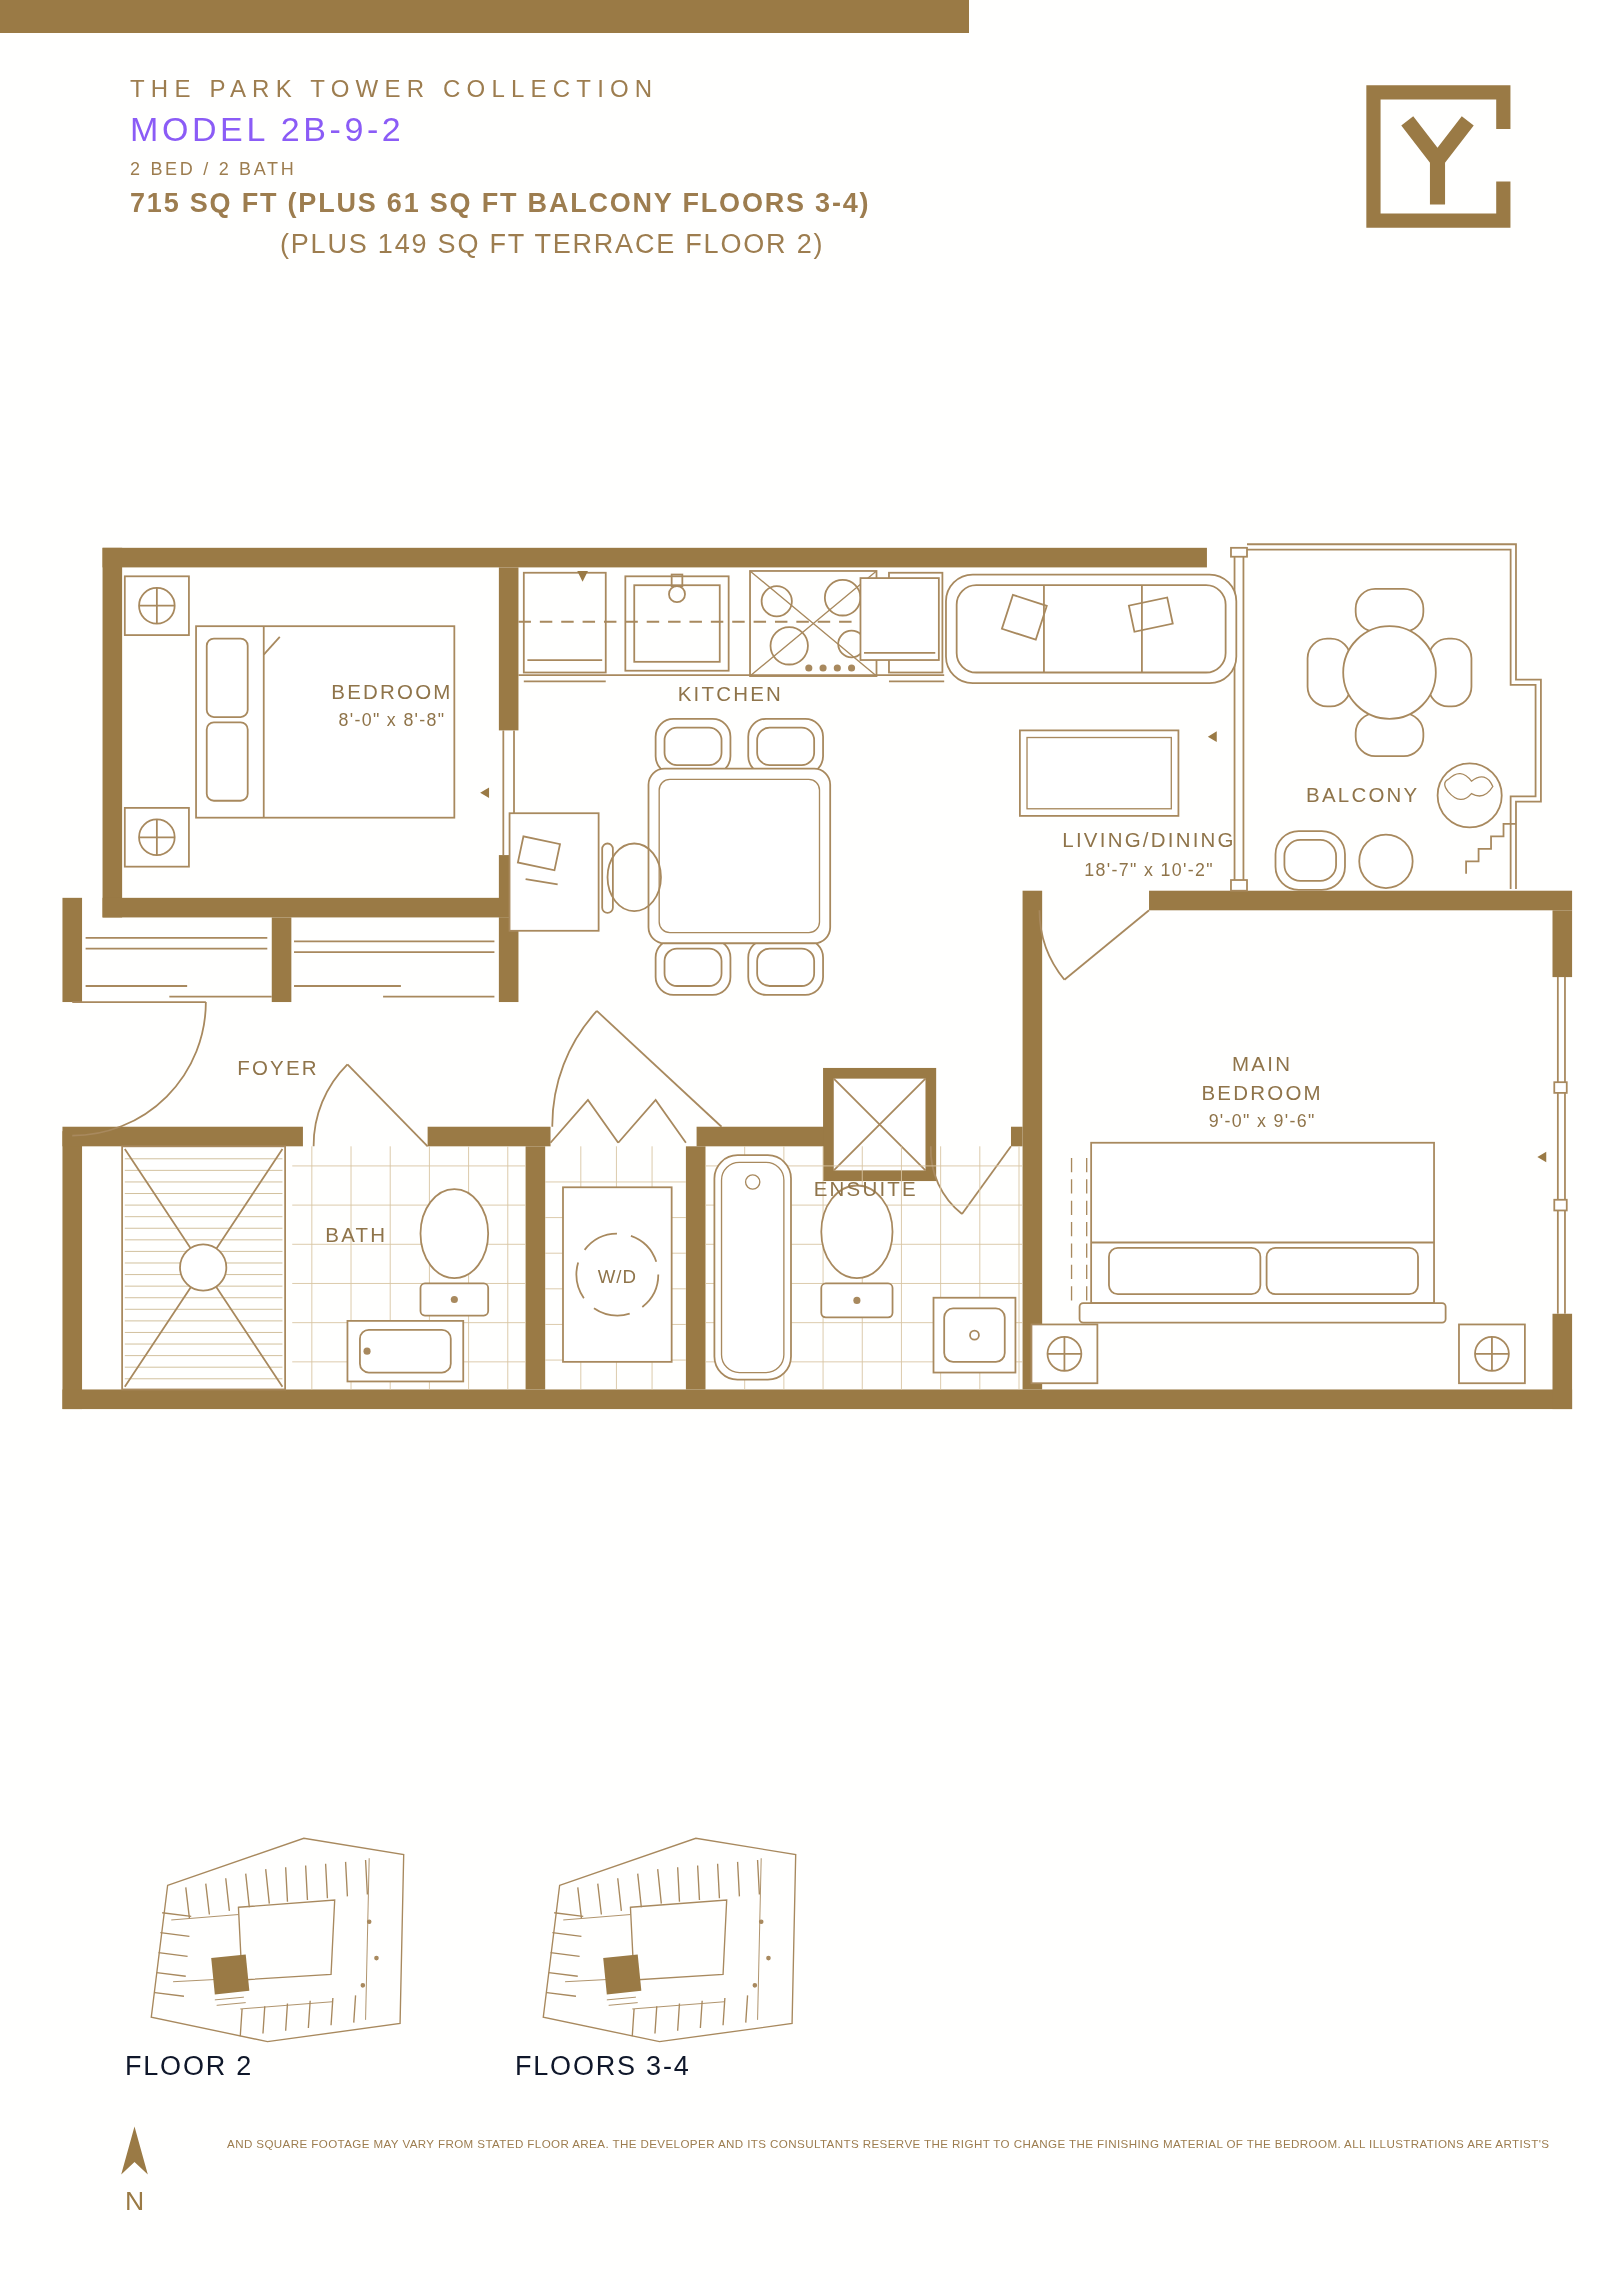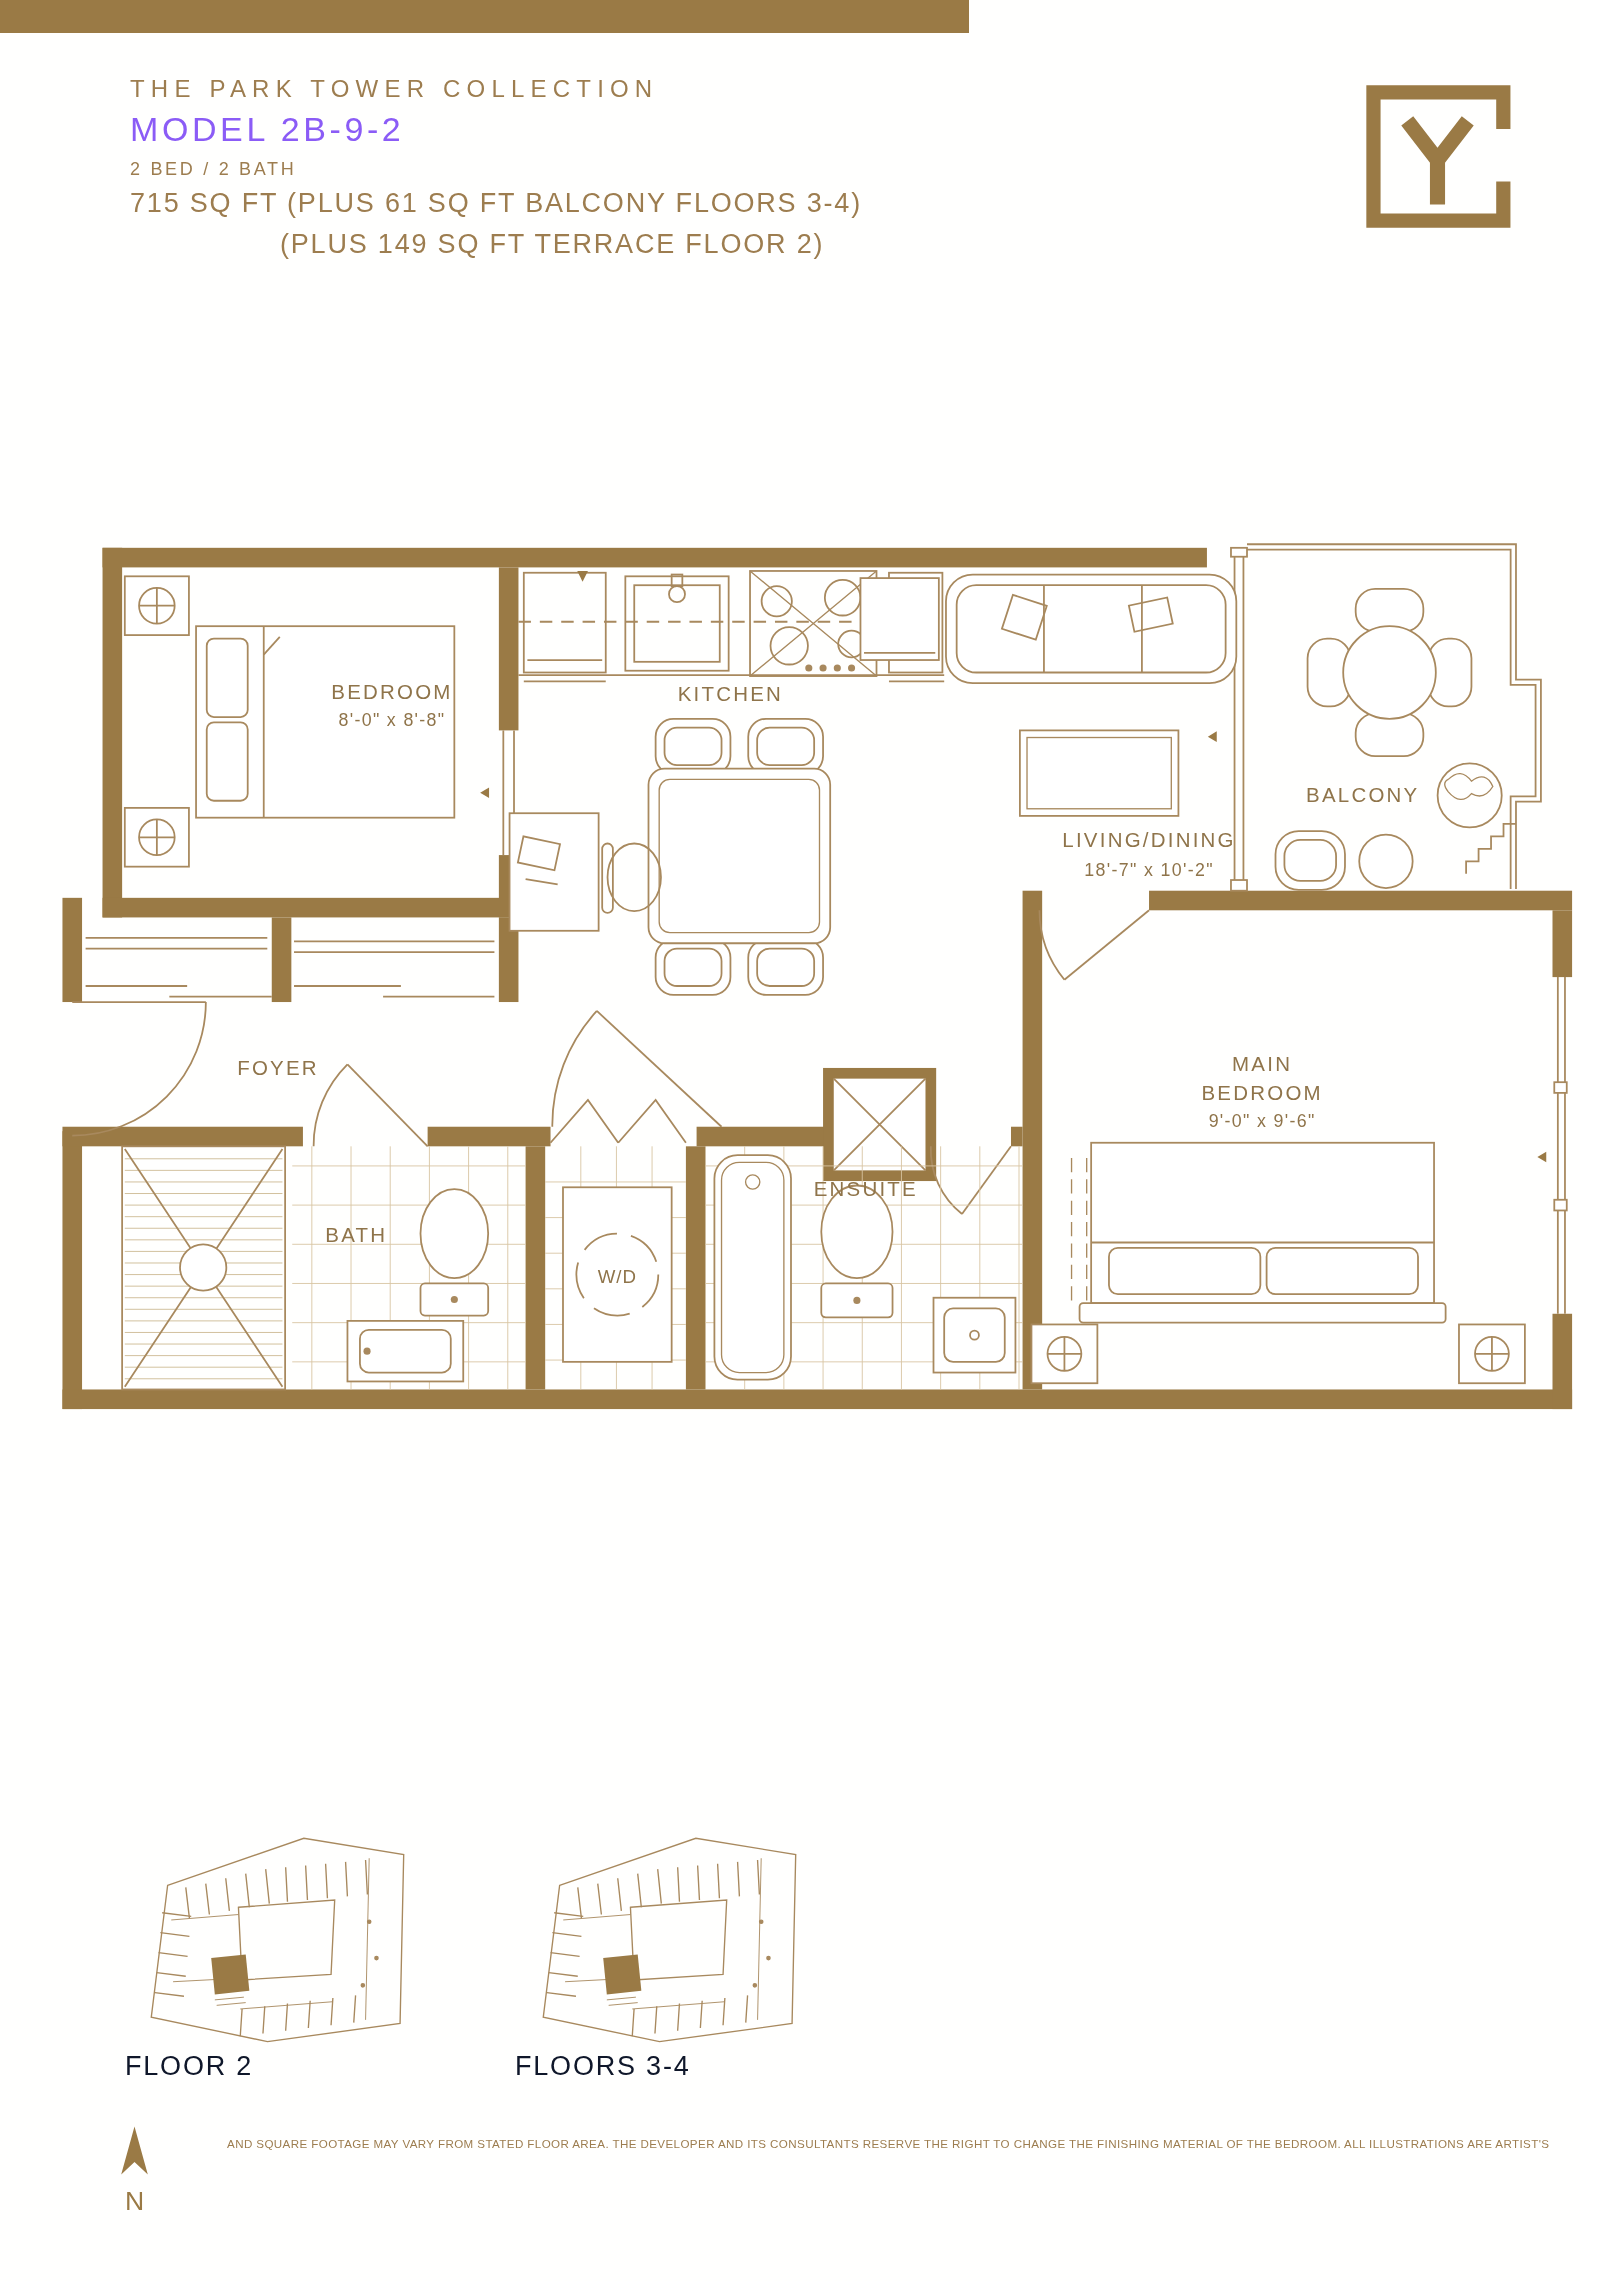--- a/index.html
+++ b/index.html
@@ -4,21 +4,21 @@
 <style>
   html,body{margin:0;padding:0;background:#ffffff;}
   .page{position:relative;width:1580px;height:2281px;background:#fffffe;overflow:hidden;
         font-family:"Liberation Sans",sans-serif;}
   .abs{position:absolute;}
   .topbar{left:0;top:0;width:969px;height:33px;background:#9a7a45;}
   .hdr{left:130px;top:75px;color:#9d7d4f;}
   .hdr .collection{font-size:24px;letter-spacing:6.2px;}
   .hdr .model{font-size:34px;letter-spacing:3.6px;color:#8b5cf6;margin-top:7.1px;}
   .hdr .config{font-size:18px;letter-spacing:2.7px;margin-top:10px;}
-  .hdr .area1{font-size:27px;letter-spacing:1.8px;margin-top:8px;}
+  .hdr .area1{font-size:27px;letter-spacing:1.8px;margin-top:8px;font-weight:bold;}
   .hdr .area2{font-size:27px;letter-spacing:1.8px;margin-top:10px;margin-left:150px;}
   .keyplan-label{font-size:27px;letter-spacing:1.8px;color:#0f172a;}
   .disclaimer{left:227px;top:2134px;width:1337px;color:#9d7d4f;}
   .disclaimer div{font-size:11.6px;letter-spacing:0.4px;line-height:19.6px;white-space:nowrap;}
   svg text{font-family:"Liberation Sans",sans-serif;}
   .room-label{fill:#8f744a;font-size:23px;letter-spacing:2.5px;}
   .room-dims{fill:#8f744a;font-size:20px;letter-spacing:1.5px;}
   .wd-label{fill:#8f744a;font-size:21px;letter-spacing:1px;}
 </style>
 </head>

